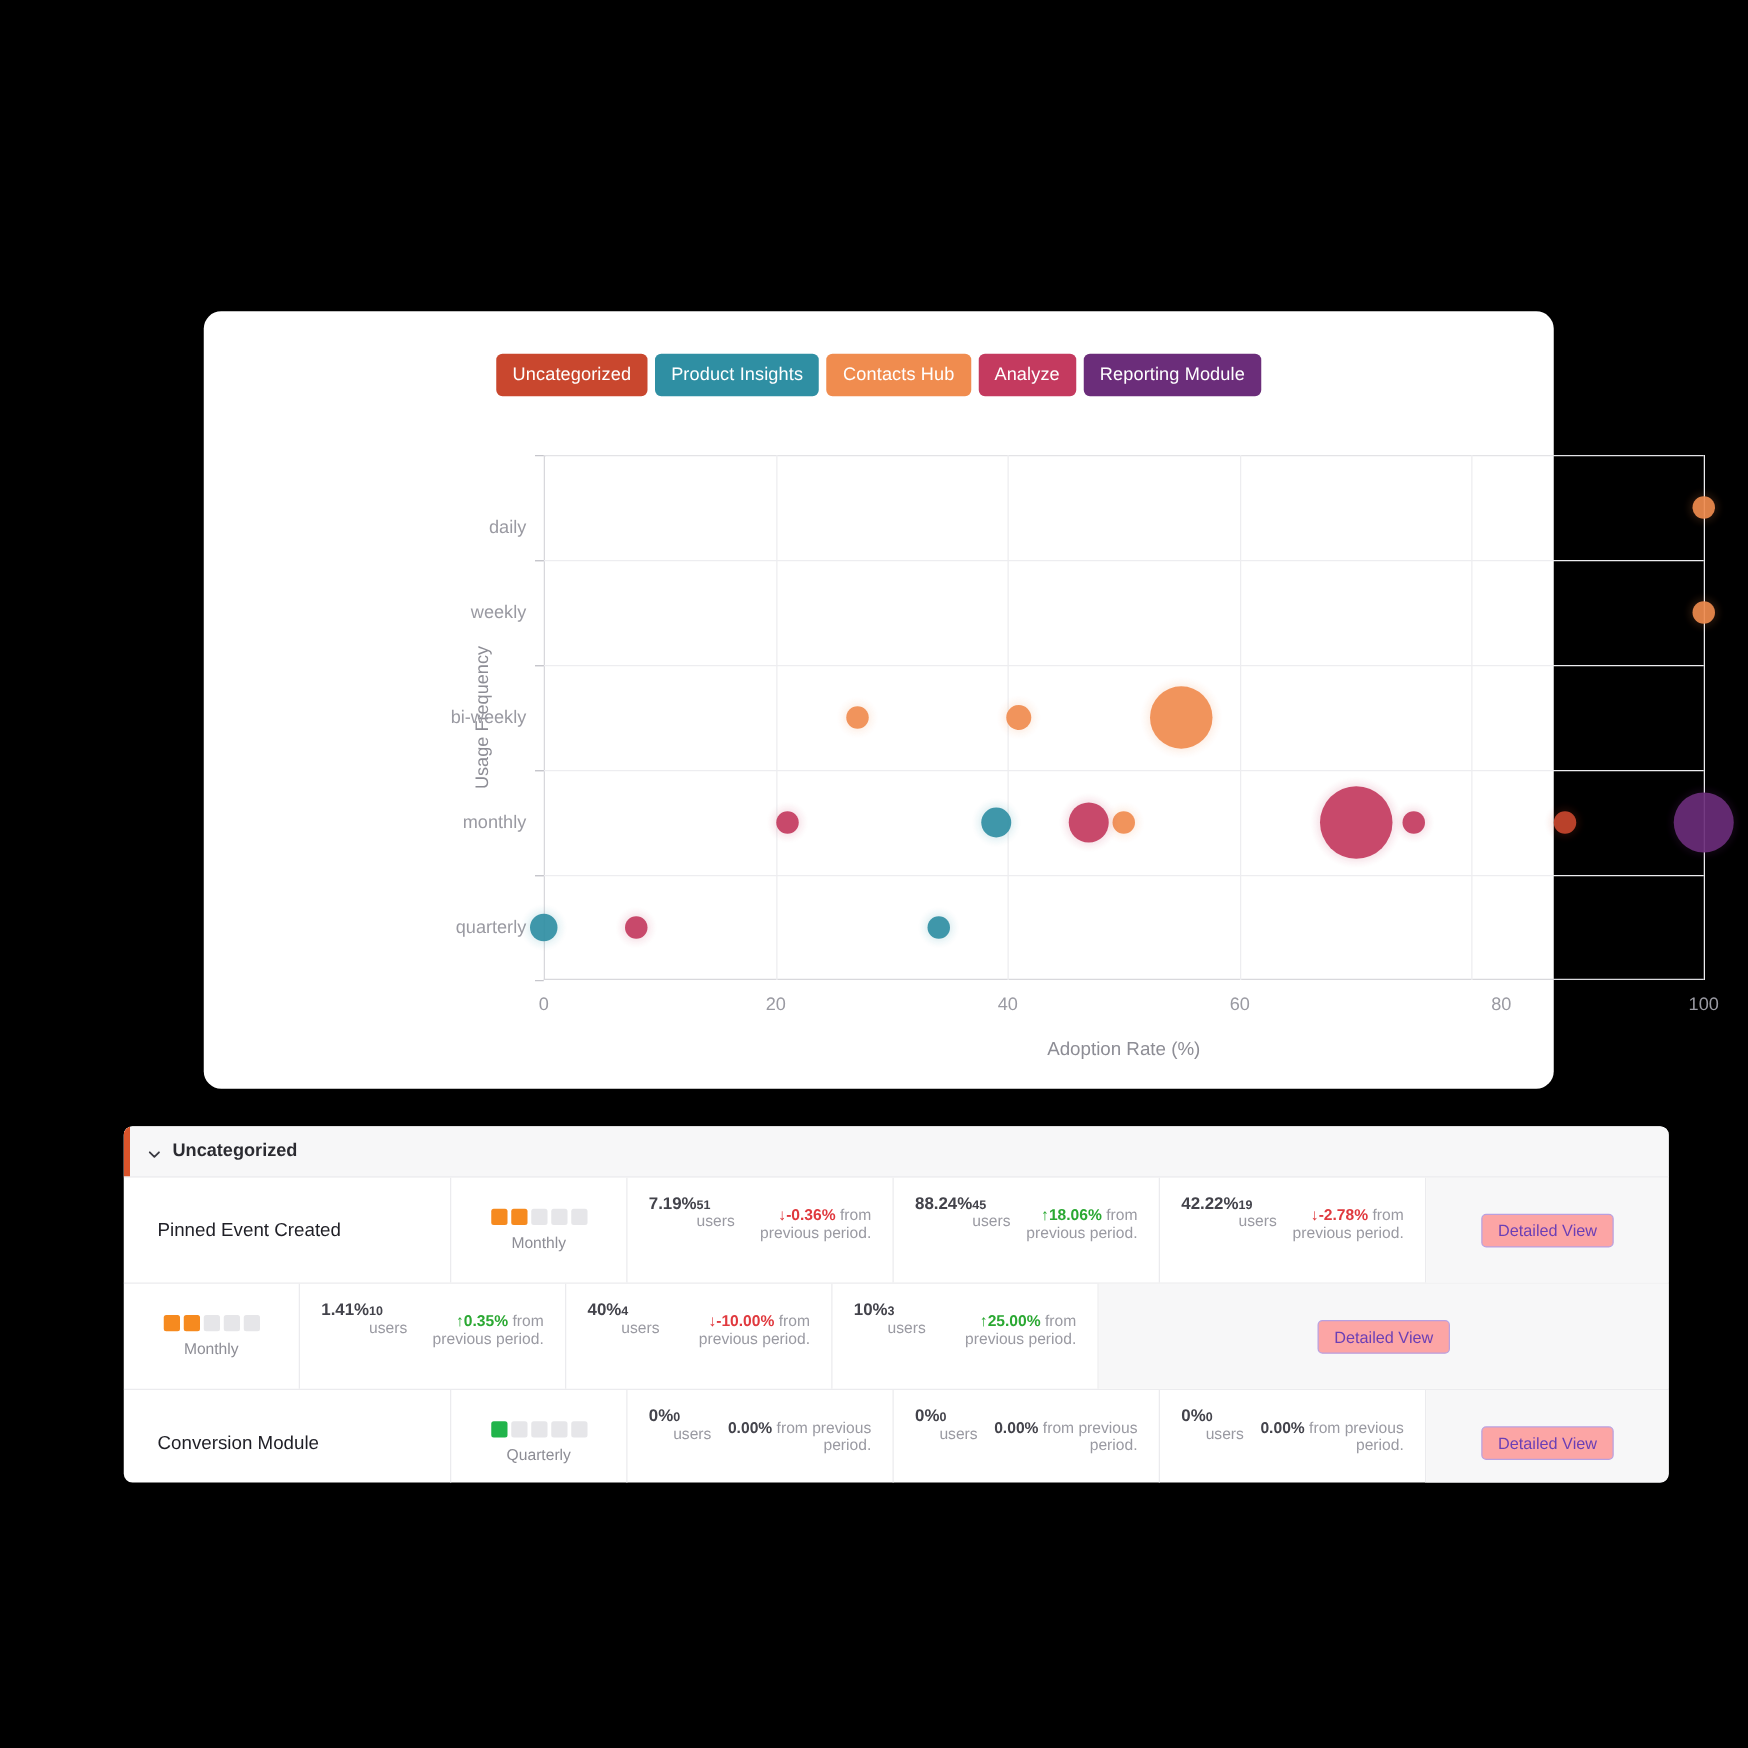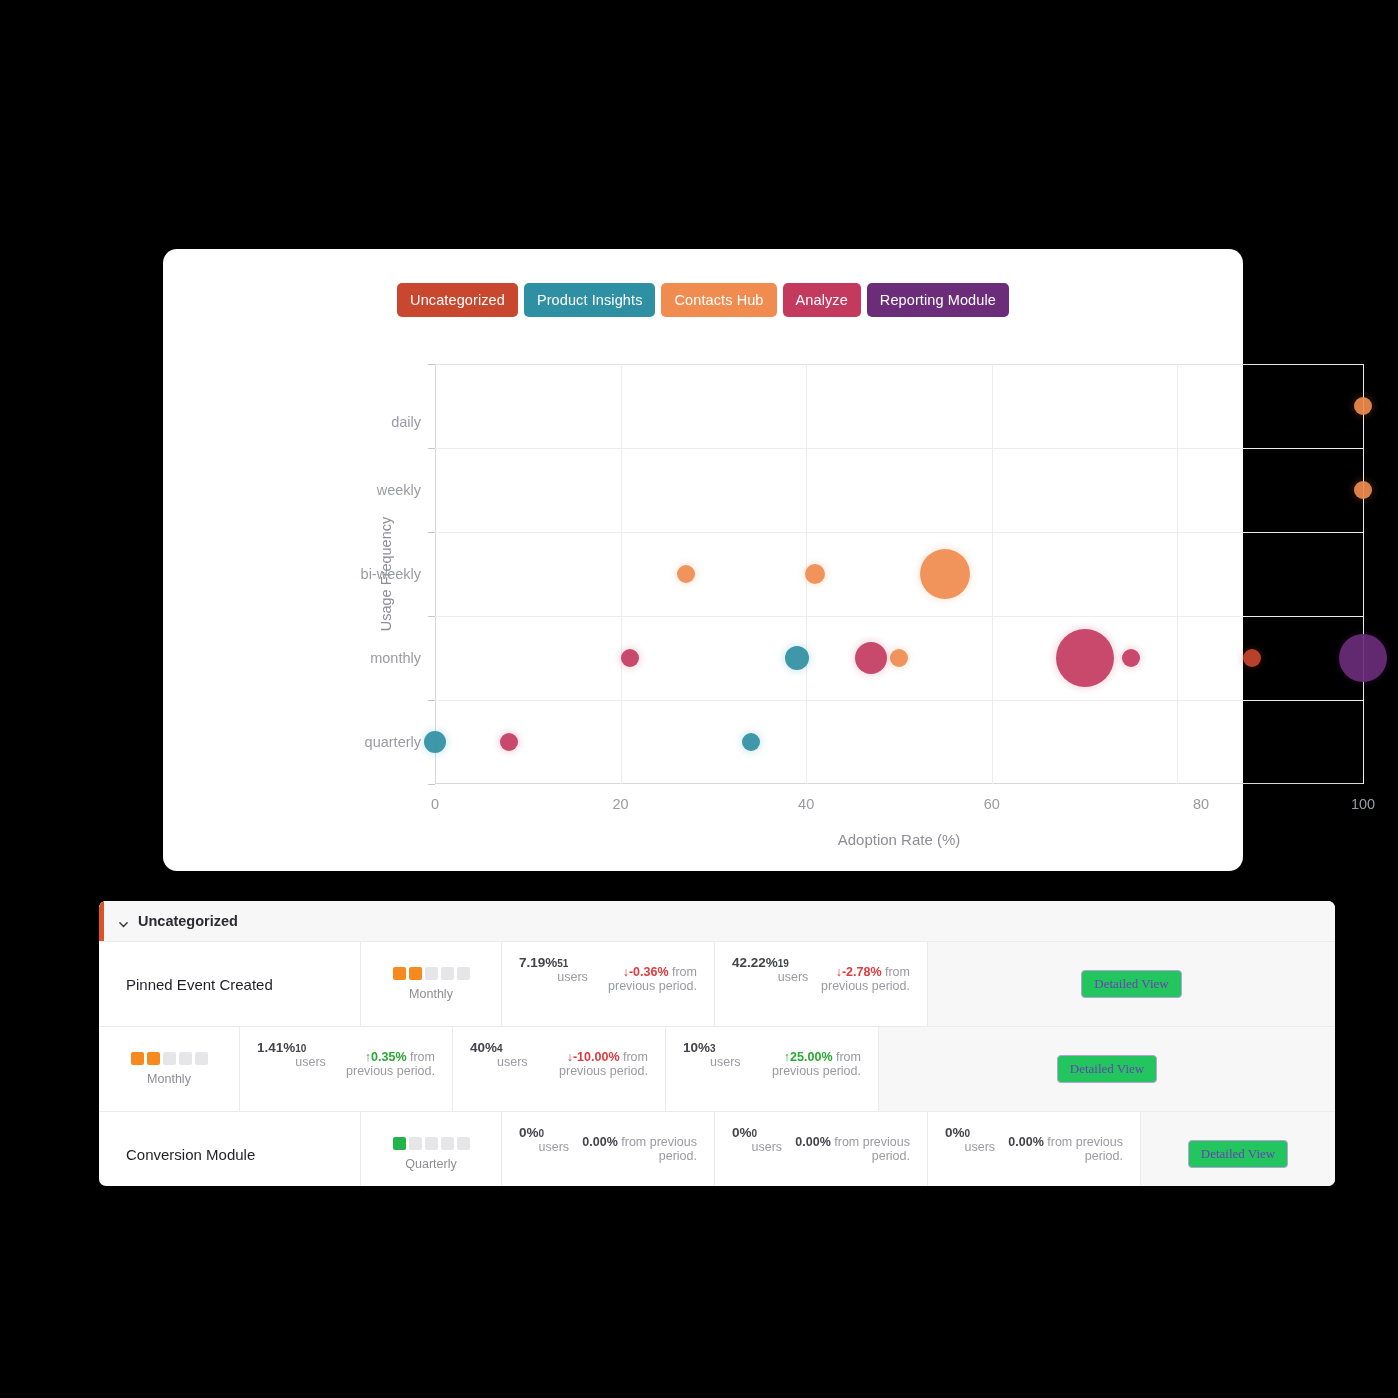--- a/index.html
+++ b/index.html
@@ -187,25 +187,25 @@
 
   .cell-action {
     flex: 1;
     background: #f7f7f8;
     display: flex; align-items: center; justify-content: center;
   }
   .detail-btn {
     padding: 5px 12px;
     font-size: 13px;
     color: #6b3fb5;
-    background: #22c55e;
+    background: #fca5a5;
     border: 1px solid #b9a0e0;
     border-radius: 4px;
     cursor: pointer;
-    font-family: Liberation Serif, serif;
+    font-family: Liberation Sans, sans-serif;
   }
 </style>
 </head>
 <body>
 
 <div class="chart-card">
 
   <div class="legend" id="legend">
       <button class="legend-btn" style="background: rgb(201, 71, 46);">Uncategorized</button>
       <button class="legend-btn" style="background: rgb(47, 143, 163);">Product Insights</button>
@@ -299,20 +299,30 @@
             <span class="m-pct">7.19%</span>
             <span class="m-users"><b>51</b> users</span>
           </div>
           <div class="bar-bg">
             <div class="bar-fg" style="width: 7%; background: rgb(232, 72, 94);"></div>
           </div>
           <div class="m-delta"><b style="color: rgb(224, 57, 62);">↓-0.36%</b> from previous period.</div>
         </div>
         <div class="cell-metric">
           <div class="m-top">
+            <span class="m-pct">88.24%</span>
+            <span class="m-users"><b>45</b> users</span>
+          </div>
+          <div class="bar-bg">
+            <div class="bar-fg" style="width: 88.24%; background: rgb(42, 168, 50);"></div>
+          </div>
+          <div class="m-delta"><b style="color: rgb(42, 168, 50);">↑18.06%</b> from previous period.</div>
+        </div>
+        <div class="cell-metric">
+          <div class="m-top">
             <span class="m-pct">42.22%</span>
             <span class="m-users"><b>19</b> users</span>
           </div>
           <div class="bar-bg">
             <div class="bar-fg" style="width: 42.22%; background: rgb(245, 166, 35);"></div>
           </div>
           <div class="m-delta"><b style="color: rgb(224, 57, 62);">↓-2.78%</b> from previous period.</div>
         </div>
         <div class="cell-action">
           <button class="detail-btn">Detailed View</button>

